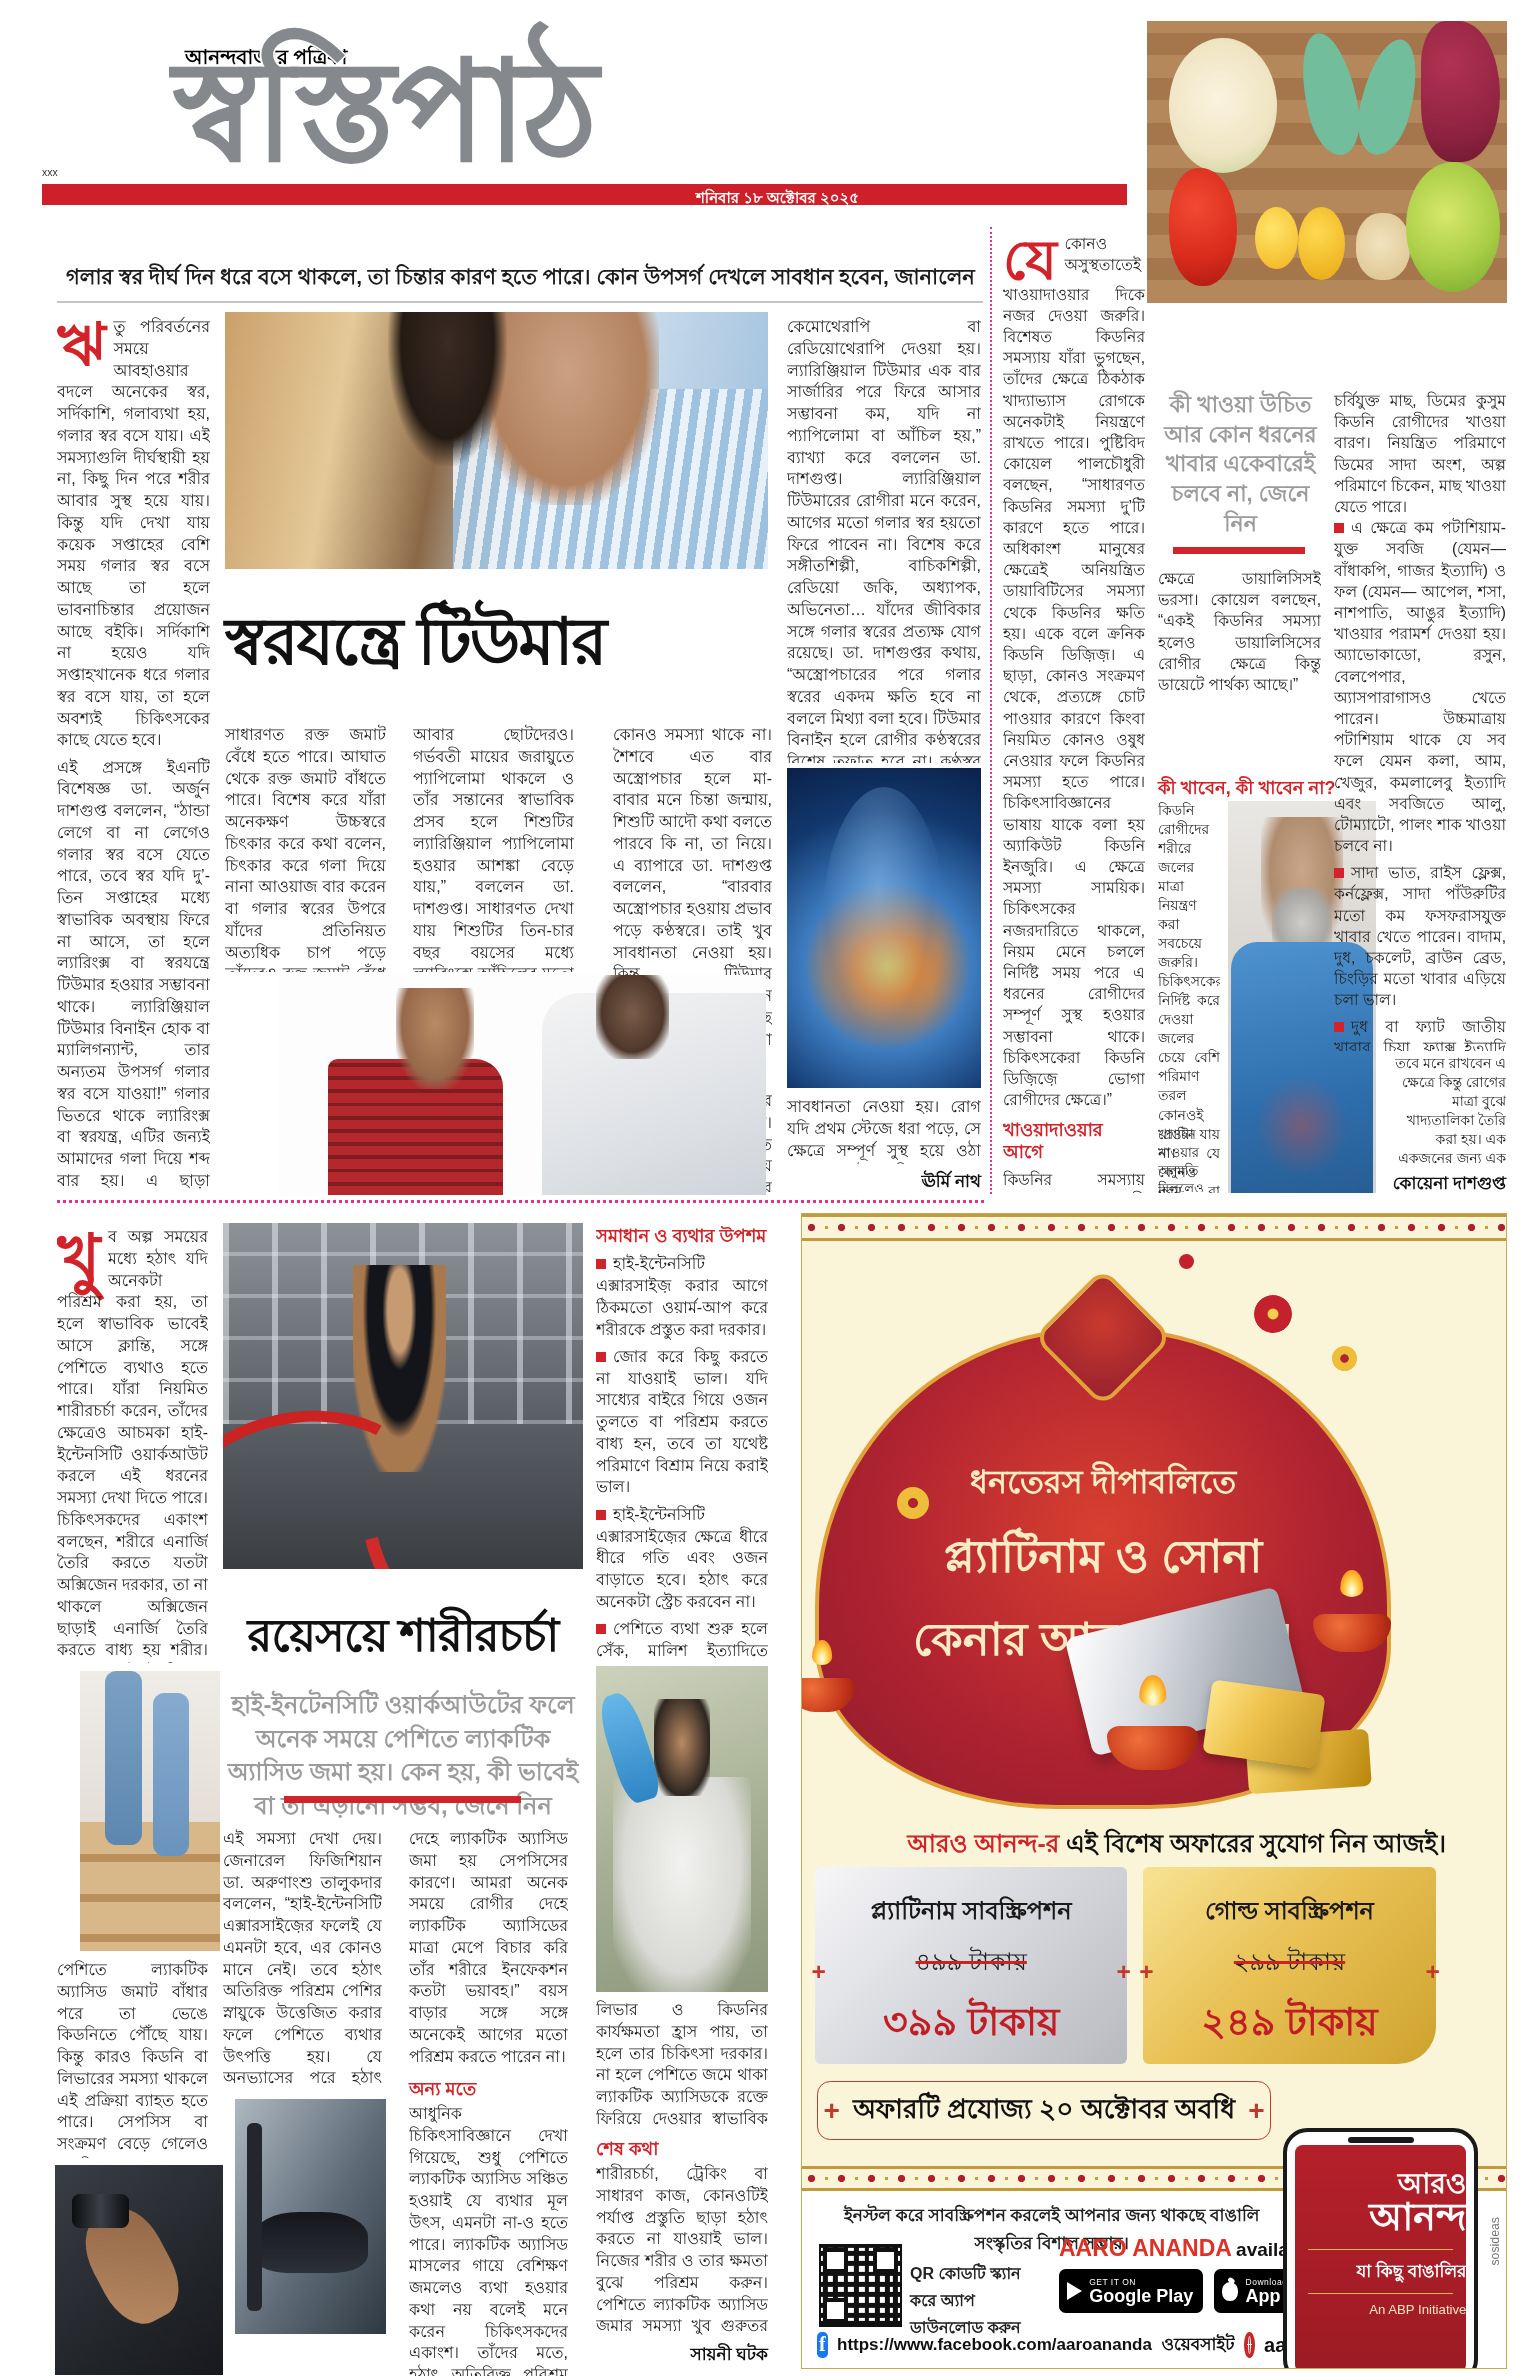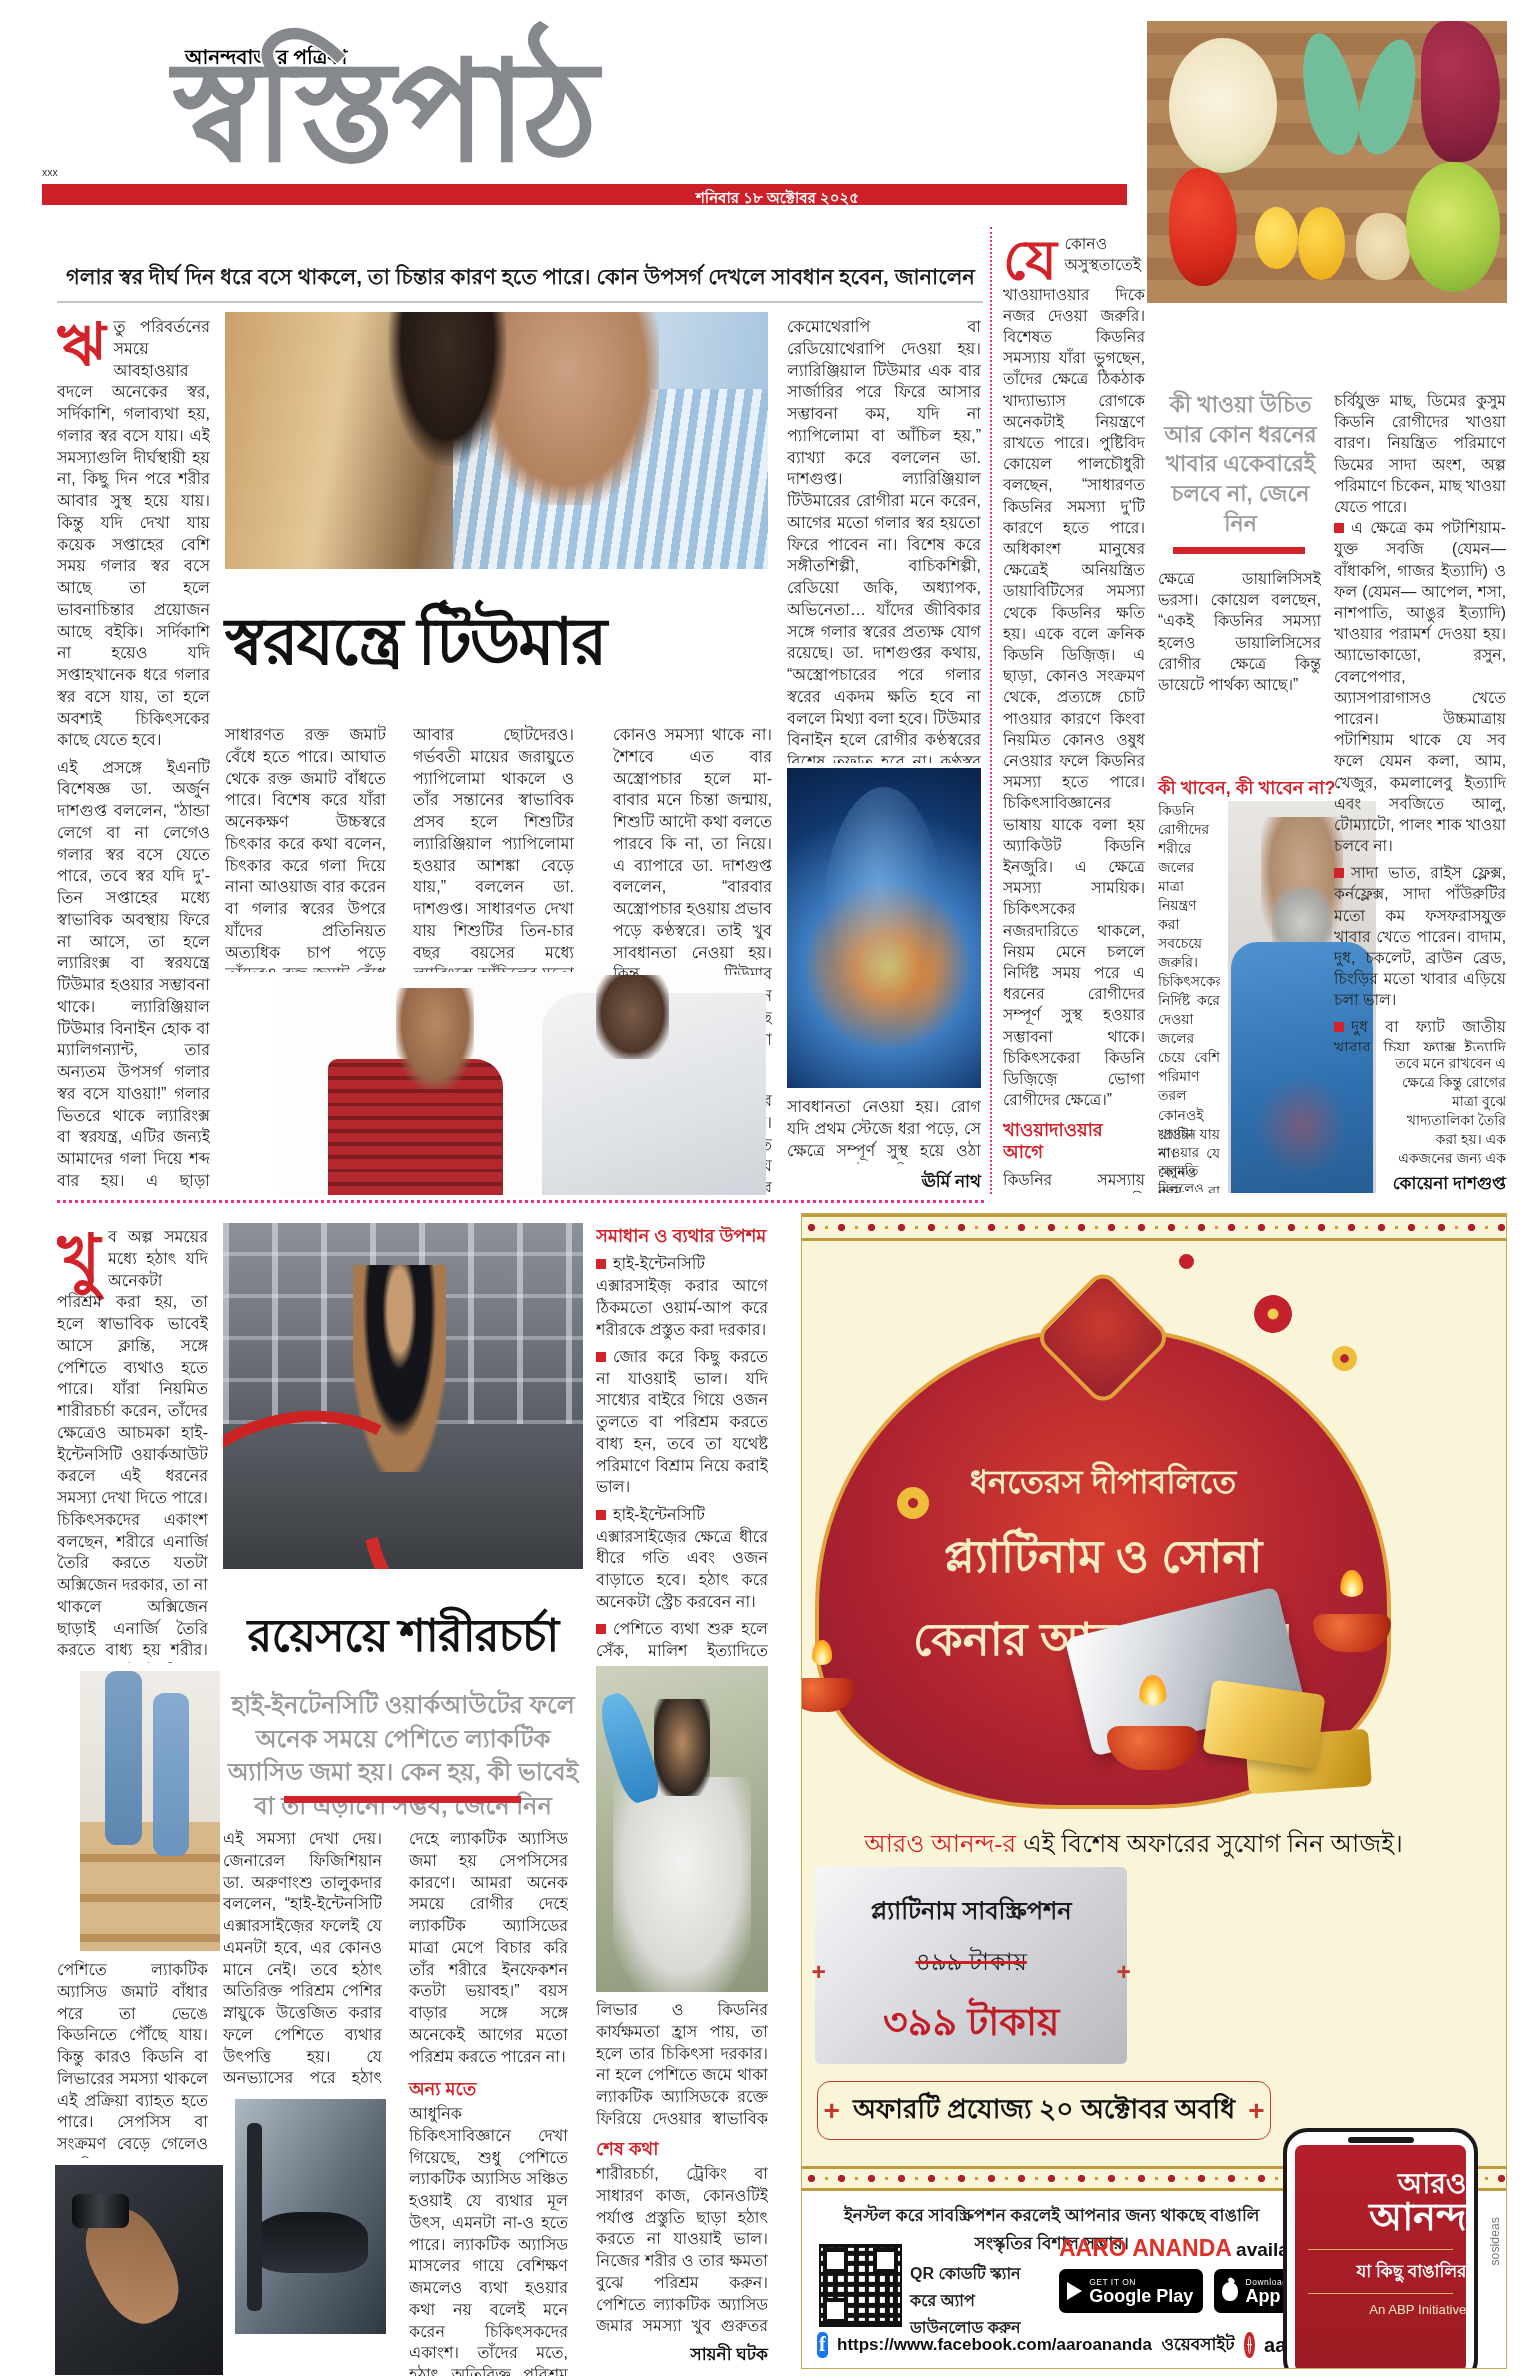--- a/index.html
+++ b/index.html
@@ -249,28 +249,33 @@
         <div class="pot" style="margin-top:19px;"></div>
     </div>
 
     <div class="abs" style="left:274px;top:397px;width:218px;height:121px;transform:rotate(-14deg);z-index:2;border-radius:9.5px;
                 background:linear-gradient(115deg,#ffffff 0%,#dadde2 35%,#aab0b8 70%,#8f959e 100%);box-shadow:0 7.6px 13.2px rgba(0,0,0,.25);"></div>
     <div class="abs" style="left:405px;top:473px;width:114px;height:74px;transform:rotate(8deg);z-index:2;border-radius:7.6px;
                 background:linear-gradient(115deg,#ffe68a 0%,#ecc04a 45%,#c6982a 100%);box-shadow:0 5.7px 9.5px rgba(0,0,0,.25);"></div>
     <div class="abs" style="left:445px;top:519px;width:123px;height:57px;transform:rotate(-4deg);z-index:1;border-radius:7.6px;
                 background:linear-gradient(115deg,#f7d96b 0%,#d9a933 60%,#b8860b 100%);"></div>
 
-    <div class="abs" style="left:19px;top:611px;width:625px;text-align:center;font-size:24.6px;font-weight:normal;color:#111;">
+    <div class="abs" style="left:19px;top:611px;width:625px;text-align:right;font-size:24.6px;font-weight:bold;color:#111;">
       <span style="color:#d2232a;">আরও আনন্দ-র</span><span> এই বিশেষ অফারের সুযোগ নিন আজই।</span>
     </div>
 
     <div class="card" style="left:13.2px;top:653px;width:312px;height:197px;background:linear-gradient(135deg,#f6f6f8 0%,#d3d5da 55%,#b8babf 100%);">
       <div class="t">প্ল্যাটিনাম সাবস্ক্রিপশন</div>
       <div class="old">৪৯৯ টাকায়</div>
       <div class="new">৩৯৯ টাকায়</div>
+    </div>
+    <div class="card" style="left:341px;top:653px;width:293px;height:197px;background:linear-gradient(135deg,#f8e394 0%,#e9c155 45%,#cda22e 100%);border-radius:5.7px 5.7px 38px 5.7px;">
+      <div class="t">গোল্ড সাবস্ক্রিপশন</div>
+      <div class="old">২৯৯ টাকায়</div>
+      <div class="new">২৪৯ টাকায়</div>
     </div>
 
     <div class="abs" style="left:15px;top:867px;width:452px;height:57px;border:1.9px solid #bf3b2f;border-radius:13.2px;display:flex;align-items:center;justify-content:center;gap:13.2px;">
       <span class="pill-plus">+</span>
       <span style="font-size:26.5px;font-weight:bold;color:#111;">অফারটি প্রযোজ্য ২০ অক্টোবর অবধি</span>
       <span class="pill-plus">+</span>
     </div>
 
     <div class="abs ornament" style="left:0;top:952px;width:100%;height:24.6px;box-sizing:border-box;"></div>
 

